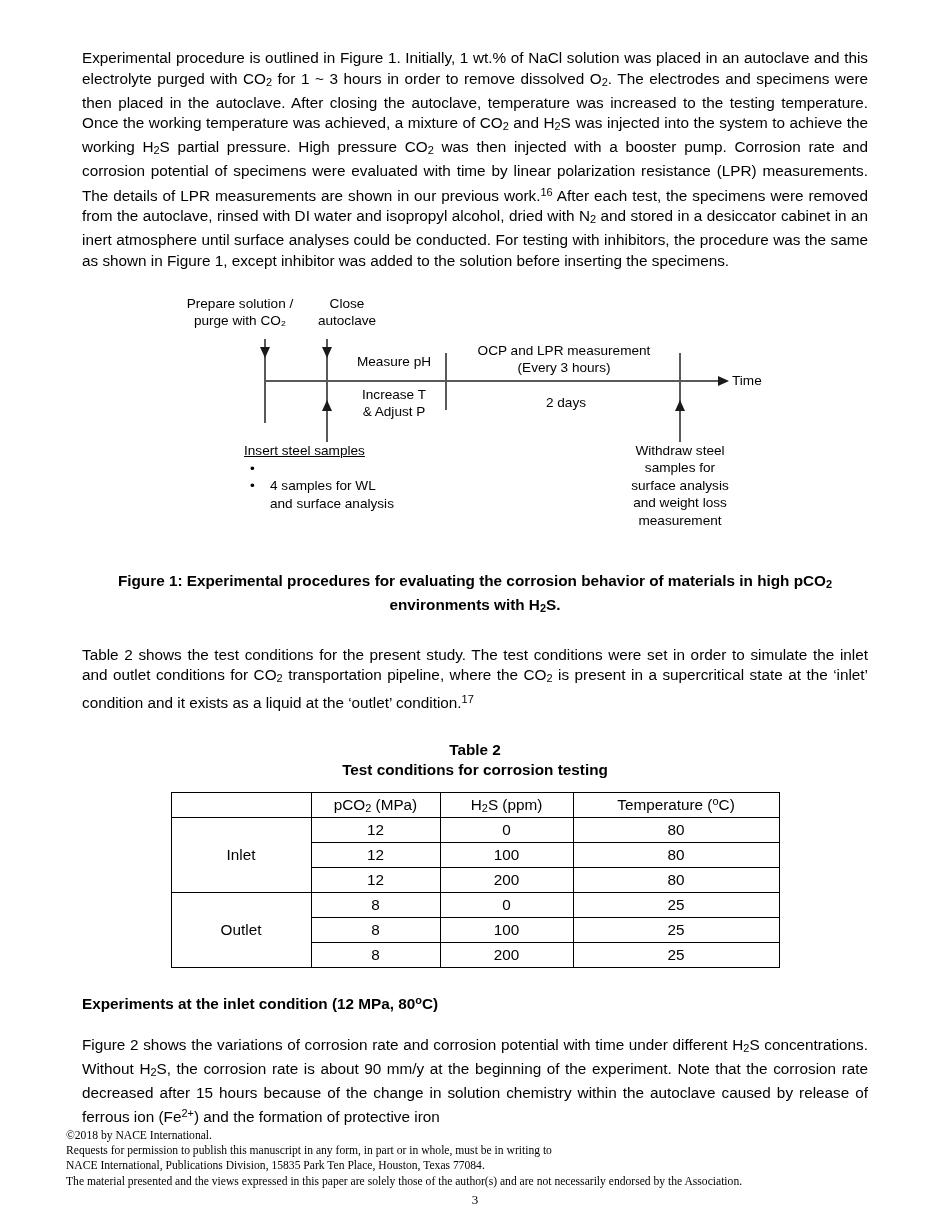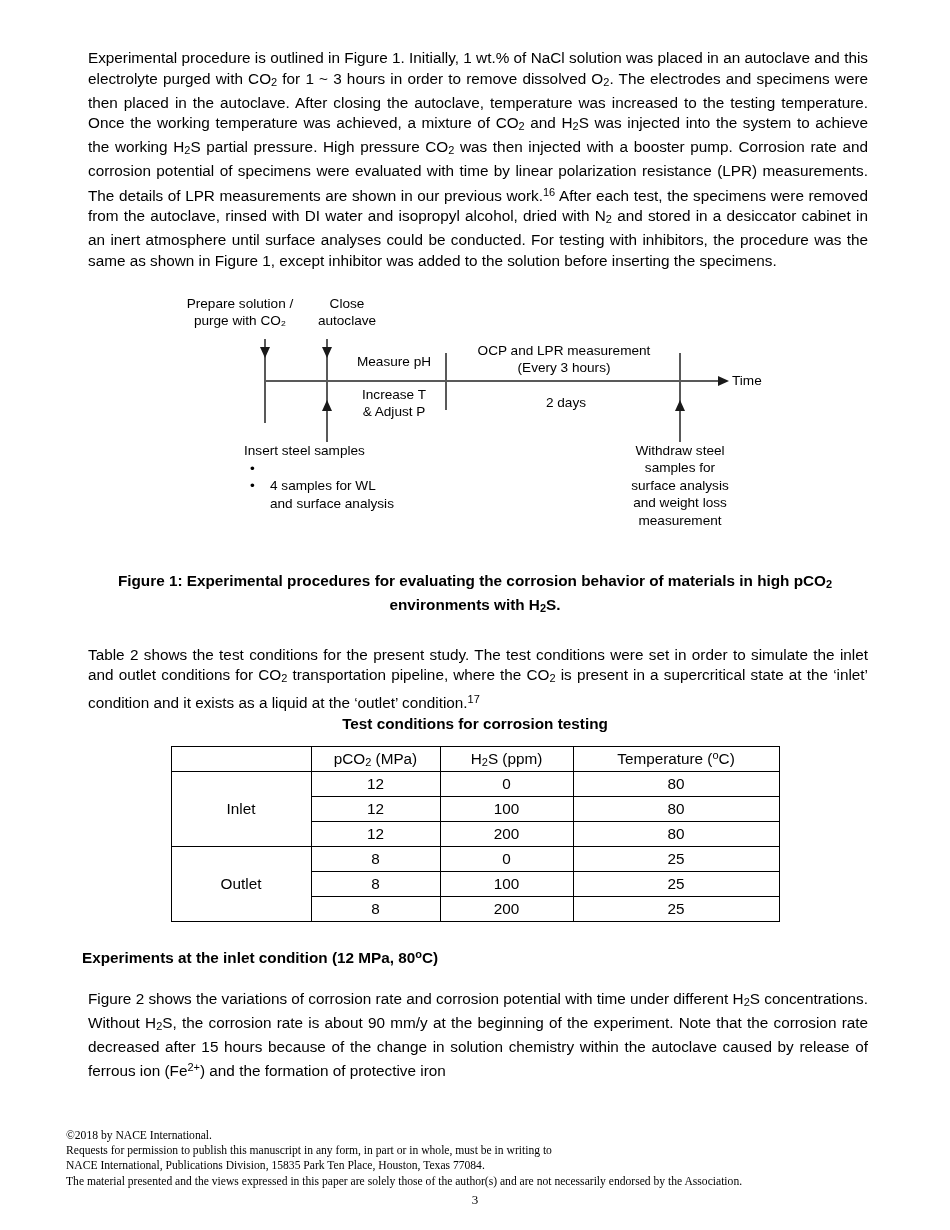--- a/index.html
+++ b/index.html
@@ -21,21 +21,21 @@
     width: 950px;
     height: 1230px;
   }
   .content {
     position: absolute;
     left: 82px;
     top: 48px;
     width: 786px;
   }
   p.body-text {
-    margin: 0 0 0 6px;
+    margin: 0 0 0 0;
     font-size: 15.3px;
     line-height: 20.6px;
     text-align: justify;
     text-justify: inter-word;
     letter-spacing: 0px;
   }
   sub { font-size: 0.72em; vertical-align: -0.22em; }
   sup { font-size: 0.72em; vertical-align: 0.45em; }
 
   
@@ -197,21 +197,21 @@
       <div class="v-line" style="left:597px; top:108px; height:44px;"></div>
       <div class="arrow-head-up" style="left:593px; top:110px;"></div>
 
       <div class="dg-text" style="left:258px; top:63px; width:108px;">Measure pH</div>
       <div class="dg-text" style="left:258px; top:96px; width:108px;">Increase T
 &amp; Adjust P</div>
       <div class="dg-text" style="left:368px; top:52px; width:228px;">OCP and LPR measurement
 (Every 3 hours)</div>
       <div class="dg-text" style="left:400px; top:104px; width:168px;">2 days</div>
 
-      <div class="dg-text dg-text-left" style="left:162px; top:152px; width:200px;">Insert steel samples</div>
+      <div class="dg-text dg-text-left" style="left:162px; top:152px; width:200px;text-decoration:underline;">Insert steel samples</div>
       <div class="bullet-list" style="left:162px; top:170px; width:210px;">
         <div class="bullet-row">
           <div class="bullet-dot">•</div>
         </div>
         <div class="bullet-row">
           <div class="bullet-dot">•</div>
           <div class="bullet-txt" style="white-space:pre-line;">4 samples for WL
 and surface analysis</div>
         </div>
       </div>
@@ -220,20 +220,21 @@
 samples for
 surface analysis
 and weight loss
 measurement</div>
     </div>
 
     <div class="fig-caption">Figure 1: Experimental procedures for evaluating the corrosion behavior of materials in high pCO<sub>2</sub> environments with H<sub>2</sub>S.</div>
 
     <p class="body-text" style="margin-top:26px;">Table 2 shows the test conditions for the present study. The test conditions were set in order to simulate the inlet and outlet conditions for CO<sub>2</sub> transportation pipeline, where the CO<sub>2</sub> is present in a supercritical state at the ‘inlet’ condition and it exists as a liquid at the ‘outlet’ condition.<sup>17</sup></p>
 
+    <div class="table-title" style="margin-top:26px;">Table 2</div>
     <div class="table-title">Test conditions for corrosion testing</div>
 
     <table class="cond-table">
       <colgroup>
         <col style="width:140px;">
         <col style="width:129px;">
         <col style="width:133px;">
         <col style="width:206px;">
       </colgroup>
       <tbody>

